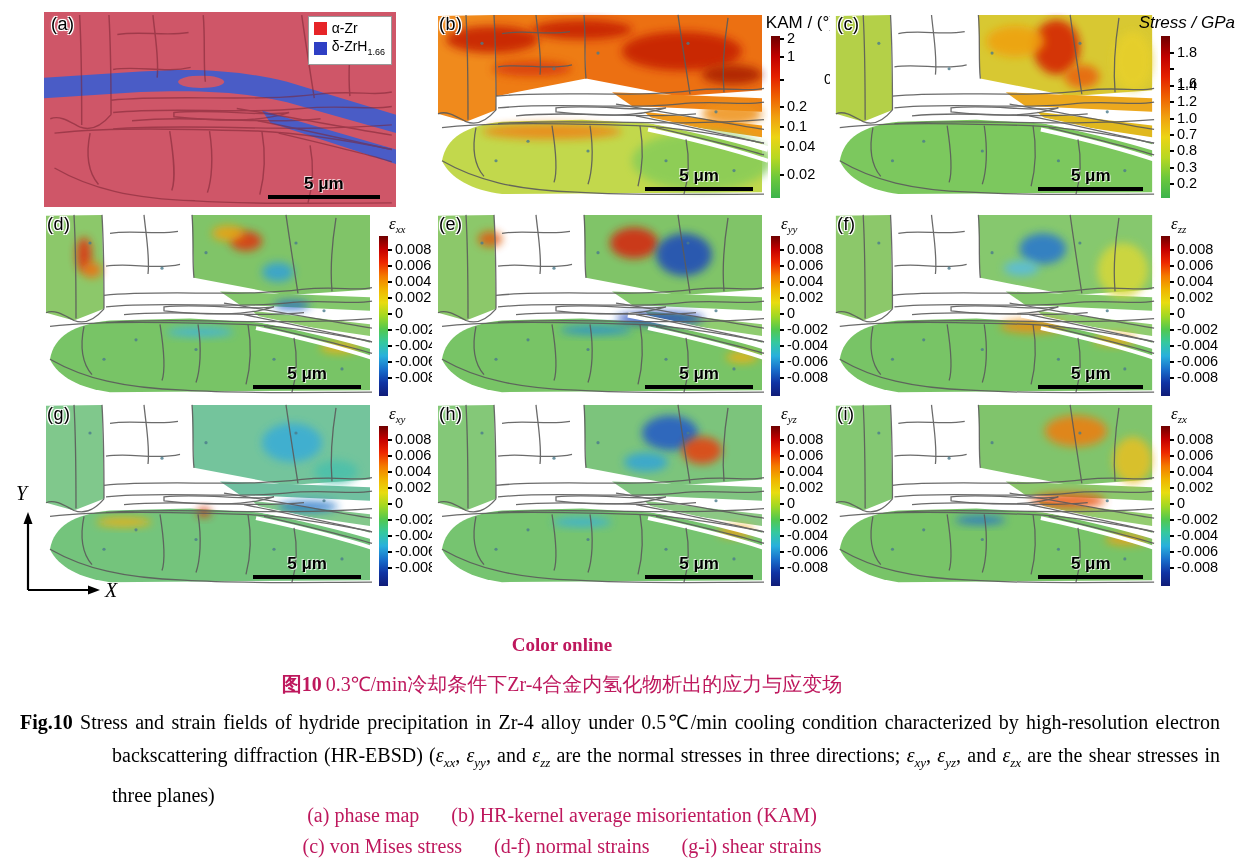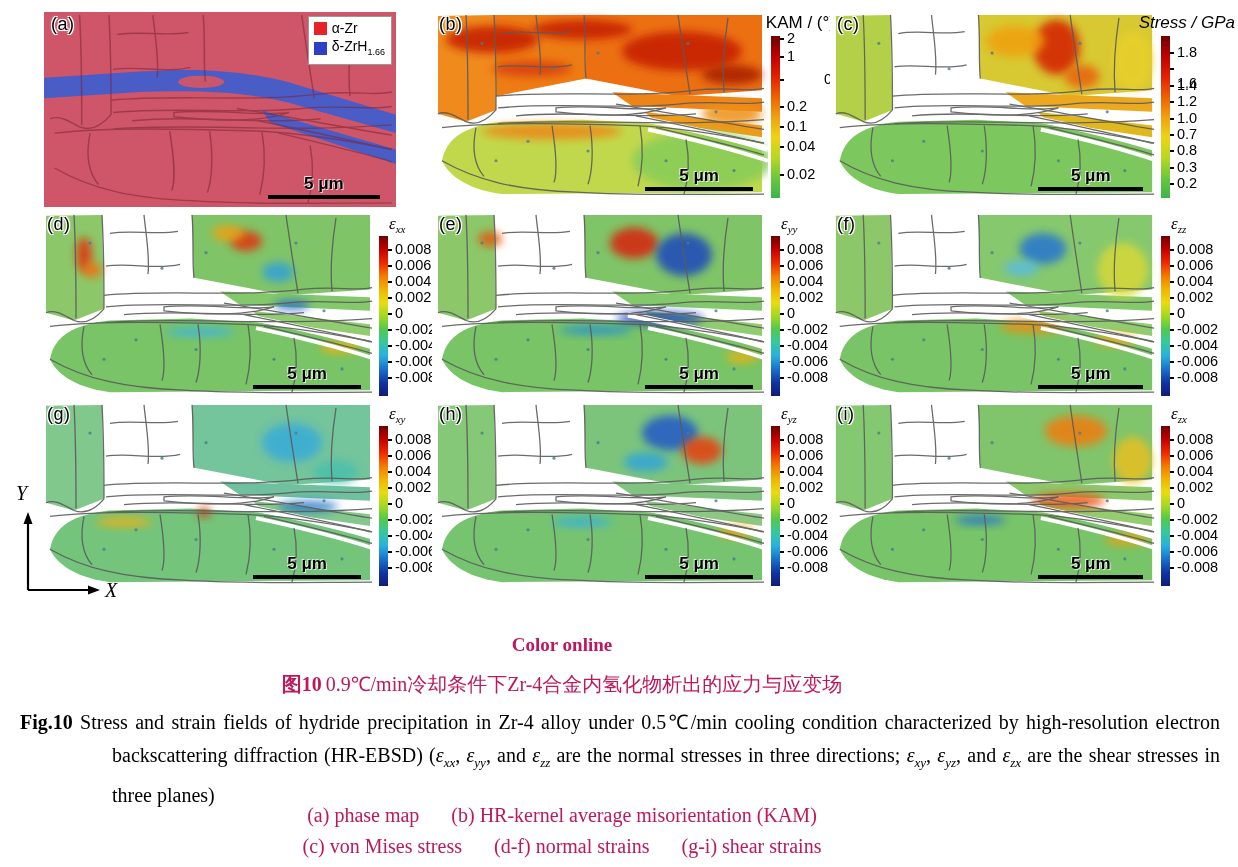--- a/index.html
+++ b/index.html
@@ -733,19 +733,19 @@
     <polygon points="20,44 15.5,56 24.5,56" fill="#000"></polygon>
     <line x1="20" y1="122" x2="84" y2="122" stroke="#000" stroke-width="2.2"></line>
     <polygon points="92,122 80,117.5 80,126.5" fill="#000"></polygon>
     <text x="97" y="129" font-size="20" font-style="italic" font-family="Liberation Serif,serif">X</text>
   </svg>
 </div>
 
 <div class="cap cap-bold" id="colorOnline">Color online</div>
 
 <div class="cap" id="zhCap">
-  <b>图10</b><span>0.9℃/min冷却条件下Zr-4合金内氢化物析出的应力与应变场</span>
+  <b>图10</b><span>0.3℃/min冷却条件下Zr-4合金内氢化物析出的应力与应变场</span>
 </div>
 
 <div id="enCap"><b>Fig.10</b> Stress and strain fields of hydride precipitation in Zr-4 alloy under 0.5℃/min cooling condition characterized by high-resolution electron backscattering diffraction (HR-EBSD) (<span class="cap-eps">ε<sub>xx</sub></span>, <span class="cap-eps">ε<sub>yy</sub></span>, and <span class="cap-eps">ε<sub>zz</sub></span> are the normal stresses in three directions; <span class="cap-eps">ε<sub>xy</sub></span>, <span class="cap-eps">ε<sub>yz</sub></span>, and <span class="cap-eps">ε<sub>zx</sub></span> are the shear stresses in three planes)</div>
 
 <div class="cap" id="sub1"><span class="subitem">(a) phase map</span><span class="subitem">(b) HR-kernel average misorientation (KAM)</span></div>
 <div class="cap" id="sub2"><span class="subitem">(c) von Mises stress</span><span class="subitem">(d-f) normal strains</span><span class="subitem">(g-i) shear strains</span></div>
 
 </body></html>

